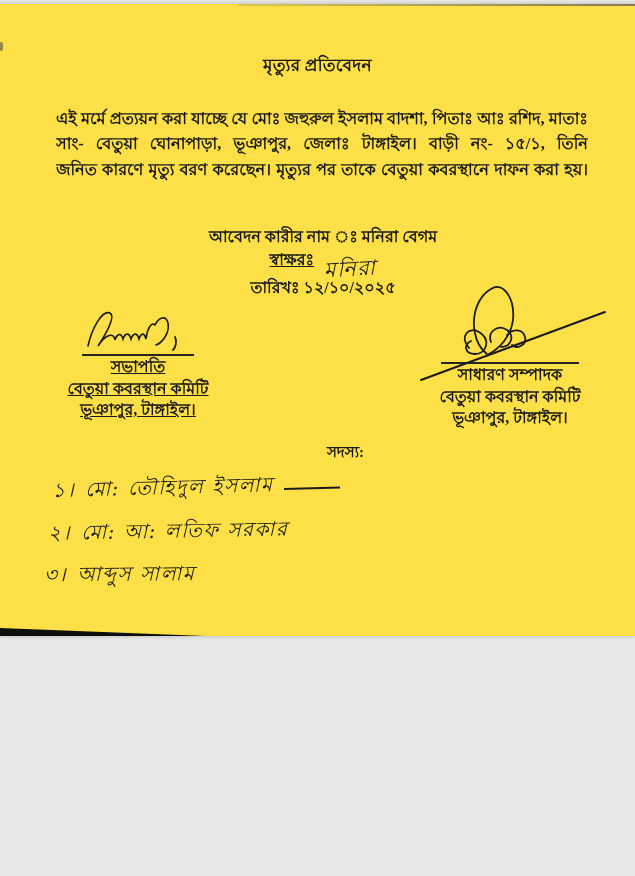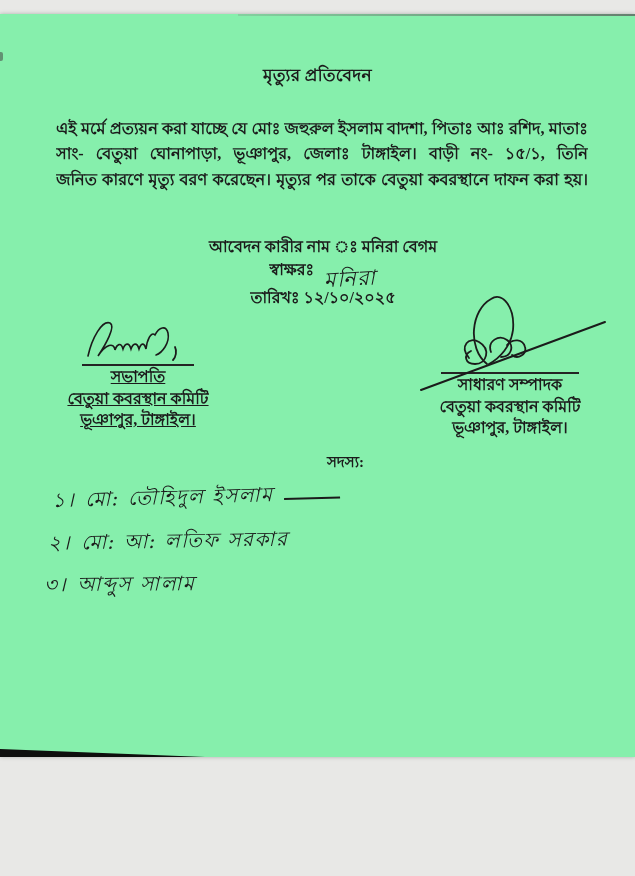--- a/index.html
+++ b/index.html
@@ -1,18 +1,18 @@
 <!DOCTYPE html>
 <html><head>
 <meta charset="utf-8">
 <style>
   html,body { margin:0; padding:0; background:#e8e8e6; }
   .page {
-    position:relative; width:635px; height:743px; margin:14px auto;
-    background:#86efac; color:#1b1b1b; overflow:hidden;
+    position:relative; width:635px; height:632px; margin:4px auto;
+    background:#fde047; color:#1b1b1b; overflow:hidden;
     font-family:"Liberation Serif","DejaVu Serif",serif;
     box-shadow:0 0 4px rgba(0,0,0,.25);
   }
   
   .scan-top { position:absolute; top:0; left:238px; right:0; height:2px;
     background:linear-gradient(90deg, rgba(120,120,120,.25), rgba(90,90,90,.75)); }
   .scan-bottom { position:absolute; bottom:0; left:0; width:205px; height:8px;
     background:#0e0e0d; clip-path:polygon(0 0, 100% 100%, 0 100%); }
   .scan-speck { position:absolute; top:38px; left:0; width:3px; height:9px;
     background:rgba(70,70,70,.55); border-radius:0 2px 2px 0; }
@@ -22,21 +22,21 @@
 
   .body-text { position:absolute; top:103px; left:56px; width:532px;
     font-size:16.2px; font-weight:600; }
   .body-text .line { line-height:25.4px; white-space:nowrap; }
   .body-text .line.justified { text-align:justify; text-align-last:justify; white-space:normal;
     height:25.4px; overflow:hidden; }
 
   .applicant { position:absolute; top:222px; left:178px; width:290px; text-align:center; }
   .applicant .a-line { font-size:16px; font-weight:600; line-height:22px; }
   .sig-row { display:flex; justify-content:center; align-items:flex-start; height:28px; margin-top:1px; }
-  .sig-label { font-size:16px; font-weight:600; line-height:22px; }
+  .sig-label { font-size:16px; font-weight:600; line-height:22px;text-decoration:underline; }
   .handwriting { font-style:italic; letter-spacing:1.5px; font-weight:500;
     font-family:"DejaVu Serif","Liberation Serif",serif; }
   .applicant-sig { font-size:21px; transform:rotate(-3deg); display:inline-block;
     margin-left:10px; margin-top:4px; }
 
   .signatory { position:absolute; text-align:center; }
   .signatory.left { left:38px; top:300px; width:200px;text-decoration:underline; }
   .signatory.right { left:400px; top:282px; width:220px; }
   .sig-art { display:block; margin:0 auto; }
   .sig-rule { height:2px; background:#242424; margin:0 auto; }

